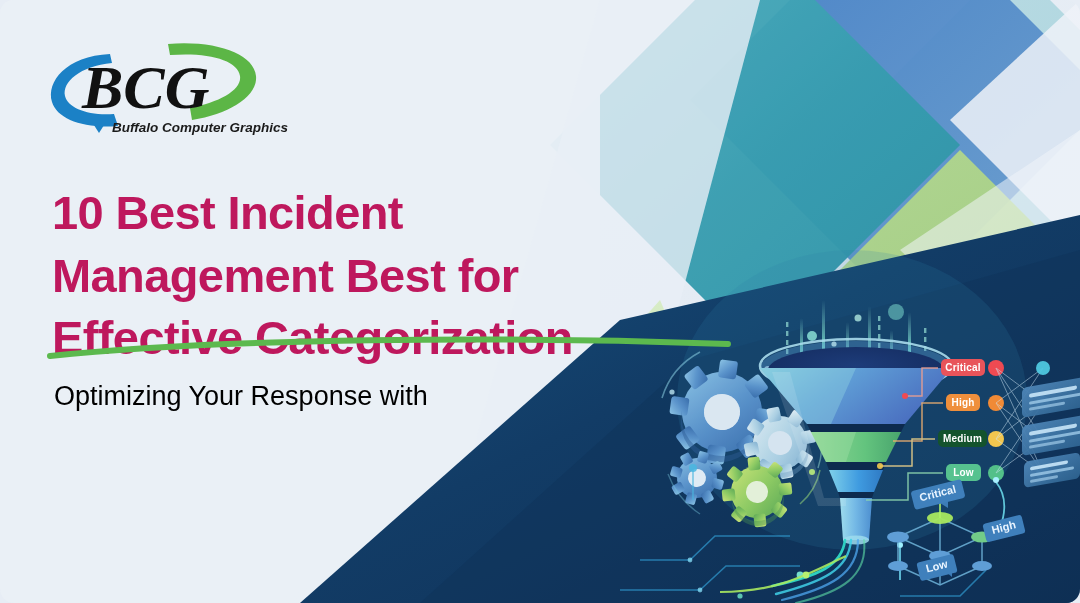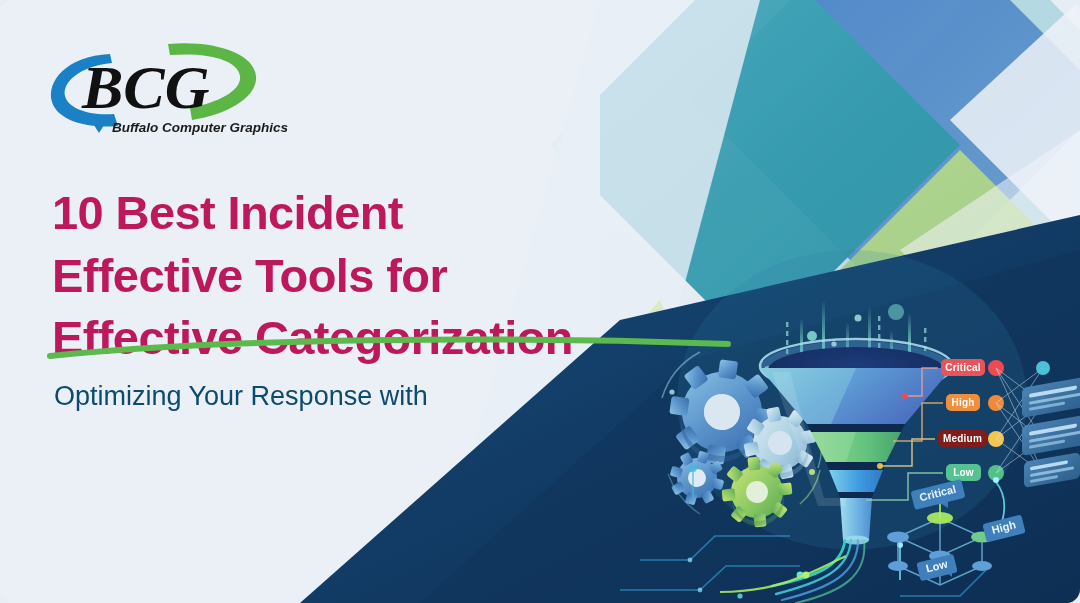--- a/index.html
+++ b/index.html
@@ -21,21 +21,21 @@
     position:absolute; left:52px; top:182px; width:690px;
     font-size:47px; font-weight:bold; line-height:1.33;
     color:#be185d; letter-spacing:-0.6px;
   }
   .headline .line { display:block; white-space:nowrap; }
 
   .underline-svg { position:absolute; left:44px; top:336px; width:690px; height:26px; }
 
   .subtitle {
     position:absolute; left:54px; top:378px; width:560px;
-    font-size:27px; line-height:1.38; color:#0c4a6e; font-weight:400;
+    font-size:27px; line-height:1.38; color:#000000; font-weight:400;
   }
   .subtitle .line { display:block; }
 
   
   .badge {
     position:absolute; color:#ffffff; font-size:10px; font-weight:bold;
     border-radius:5px; text-align:center; line-height:17px; height:17px;
     letter-spacing:0.2px;
   }
   .net-tip {
@@ -460,34 +460,34 @@
       <text x="42" y="72" font-family="'Liberation Serif', serif" font-size="62" font-weight="bold" font-style="italic" fill="#111111">BCG</text>
     </svg>
     <svg class="logo-svg" viewBox="0 0 250 100">
       <polygon points="52,86 66,86 59,97" fill="#1b81c6"></polygon>
       <text x="72" y="96" font-family="'Liberation Sans', sans-serif" font-size="13.5" font-style="italic" font-weight="bold" fill="#1a1a1a">Buffalo Computer Graphics</text>
     </svg>
   </div>
 
   <div class="headline">
     <span class="line">10 Best Incident</span>
-    <span class="line">Effective Tools for</span>
+    <span class="line">Management Best for</span>
     <span class="line">Effective Categorization</span>
   </div>
 
   <svg class="underline-svg" viewBox="0 0 690 26">
     <path d="M 6,20 C 180,2 460,0 684,8" stroke="#5cb94e" stroke-width="6" fill="none" stroke-linecap="round"></path>
   </svg>
 
   <div class="subtitle">
     <span class="line">Optimizing Your Response with</span>
   </div>
 
   <div class="badge" style="left:941px; top:359px; width:44px; background:#e8545a;">Critical</div>
   <div class="badge" style="left:946px; top:394px; width:34px; background:#ef8f3c;">High</div>
-  <div class="badge" style="left:938px; top:430px; width:49px; background:#7f1d1d;">Medium</div>
+  <div class="badge" style="left:938px; top:430px; width:49px; background:#14532d;">Medium</div>
   <div class="badge" style="left:946px; top:464px; width:35px; background:#56c28f;">Low</div>
 
   <div class="net-tip" style="left:912px; top:485px; width:52px; height:19px; background:#3f80bc; border-radius:3px; transform:rotate(-14deg);">Critical</div>
   <div class="net-tip" style="left:984px; top:519px; width:40px; height:19px; background:#3f80bc; border-radius:3px; transform:rotate(-14deg);">High</div>
   <div class="net-tip" style="left:918px; top:558px; width:38px; height:19px; background:#3f80bc; border-radius:3px; transform:rotate(-14deg);">Low</div>
 
 </div>
 
 </body></html>

